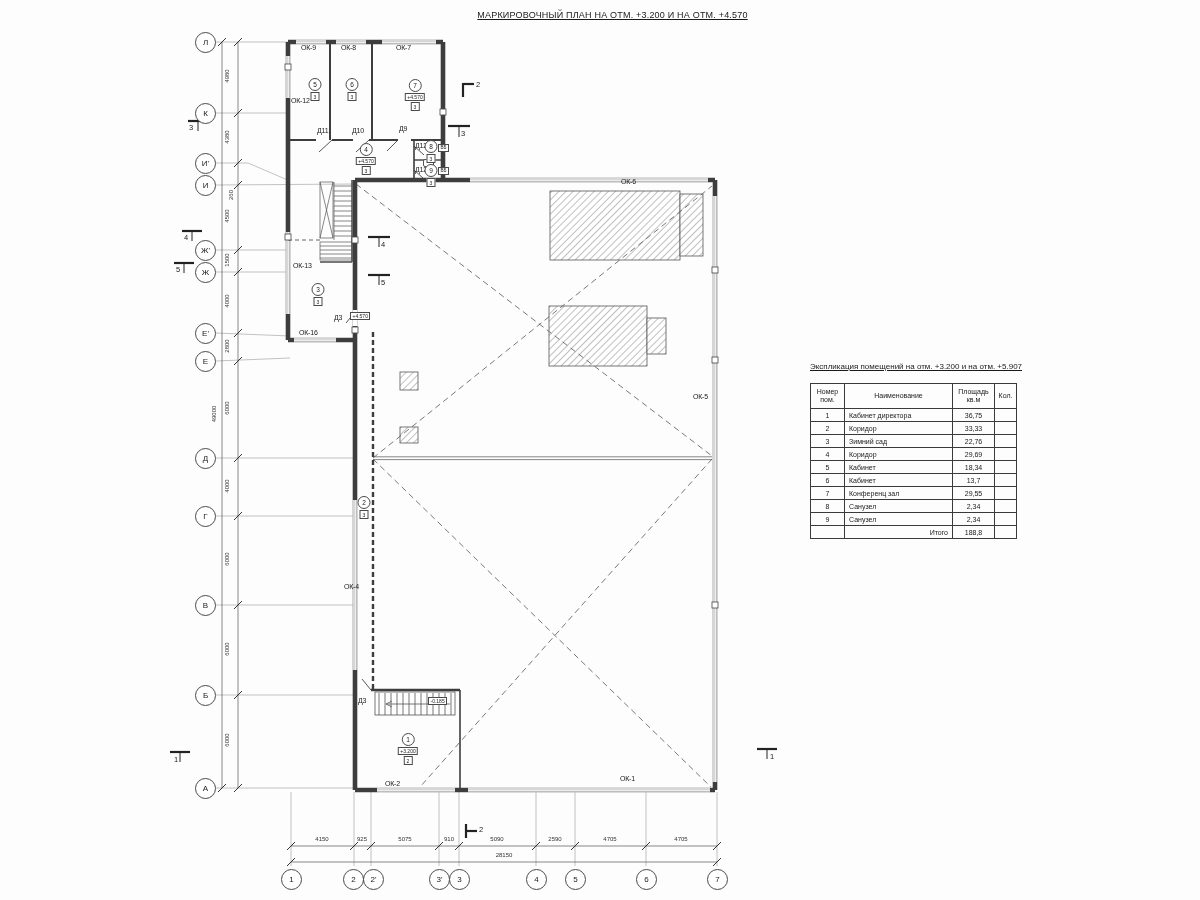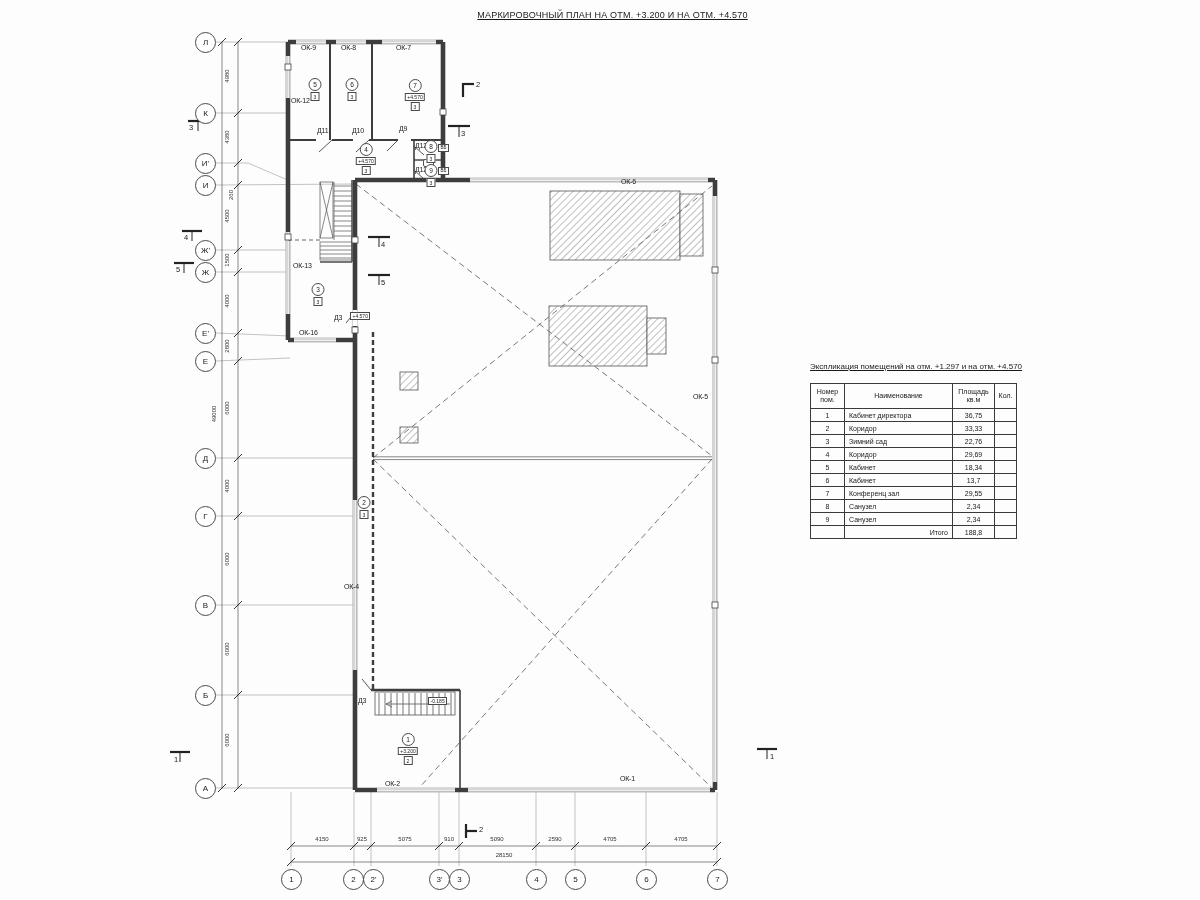--- a/index.html
+++ b/index.html
@@ -401,21 +401,21 @@
   <div class="lbl secl" style="left:189px;top:124px">3</div>
   <div class="lbl secl" style="left:184px;top:234px">4</div>
   <div class="lbl secl" style="left:176px;top:266px">5</div>
   <div class="lbl secl" style="left:381px;top:241px">4</div>
   <div class="lbl secl" style="left:381px;top:279px">5</div>
   <div class="lbl secl" style="left:479px;top:826px">2</div>
   <div class="lbl secl" style="left:174px;top:756px">1</div>
   <div class="lbl secl" style="left:770px;top:753px">1</div>
 
   <div class="tbl-wrap">
-    <div class="tbl-title">Экспликация помещений на отм. +1.297 и на отм. +4.570</div>
+    <div class="tbl-title">Экспликация помещений на отм. +3.200 и на отм. +5.907</div>
     <table>
       <colgroup>
           <col style="width:34px">
           <col style="width:108px">
           <col style="width:42px">
           <col style="width:22px">
         </colgroup>
       <thead>
         <tr>
           <th><span>Номер</span><br><span>пом.</span></th>

